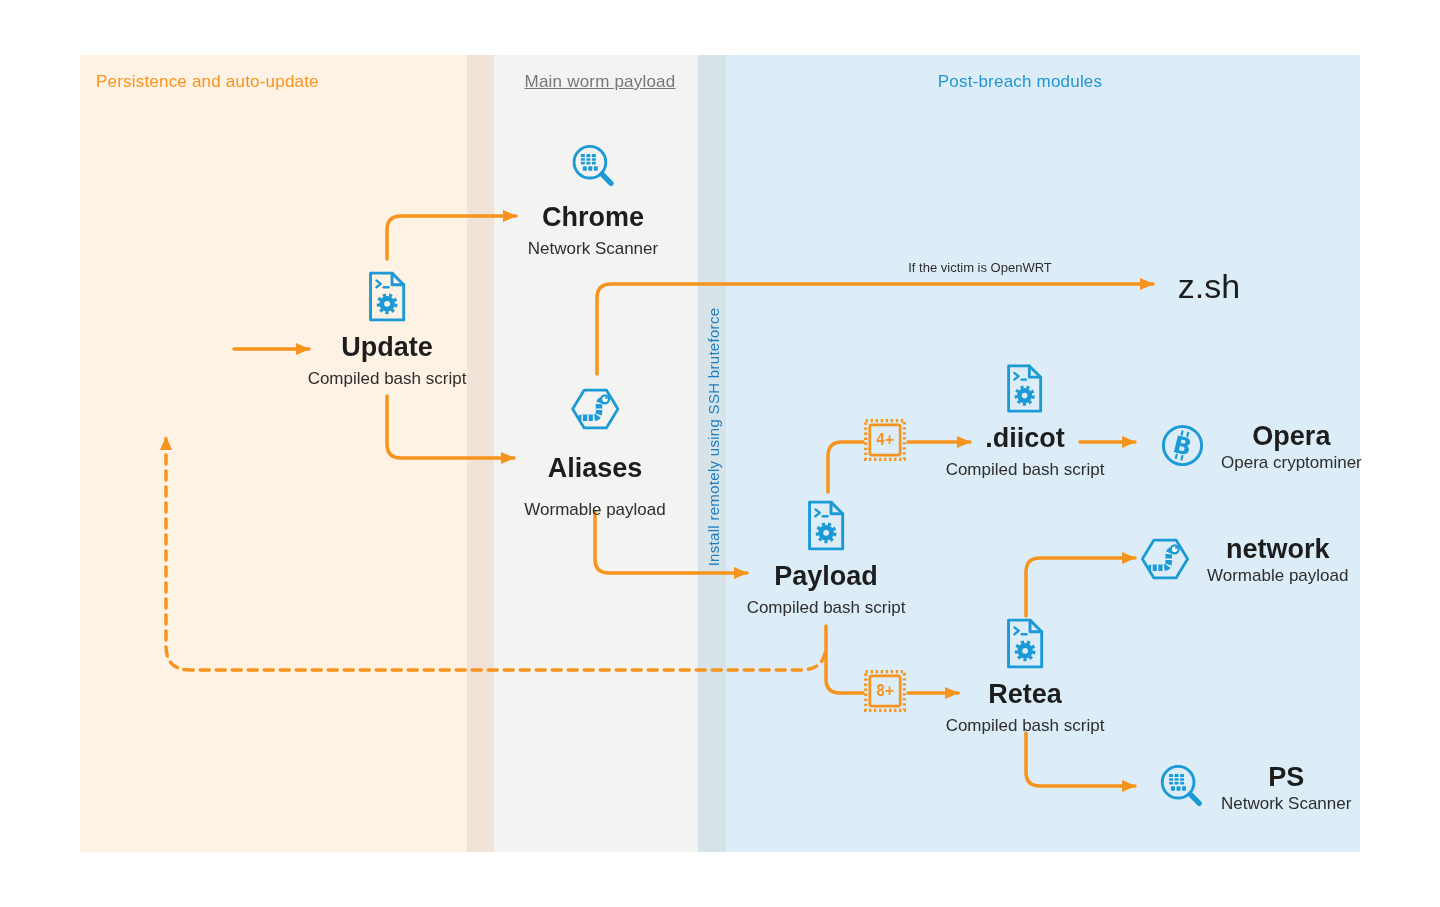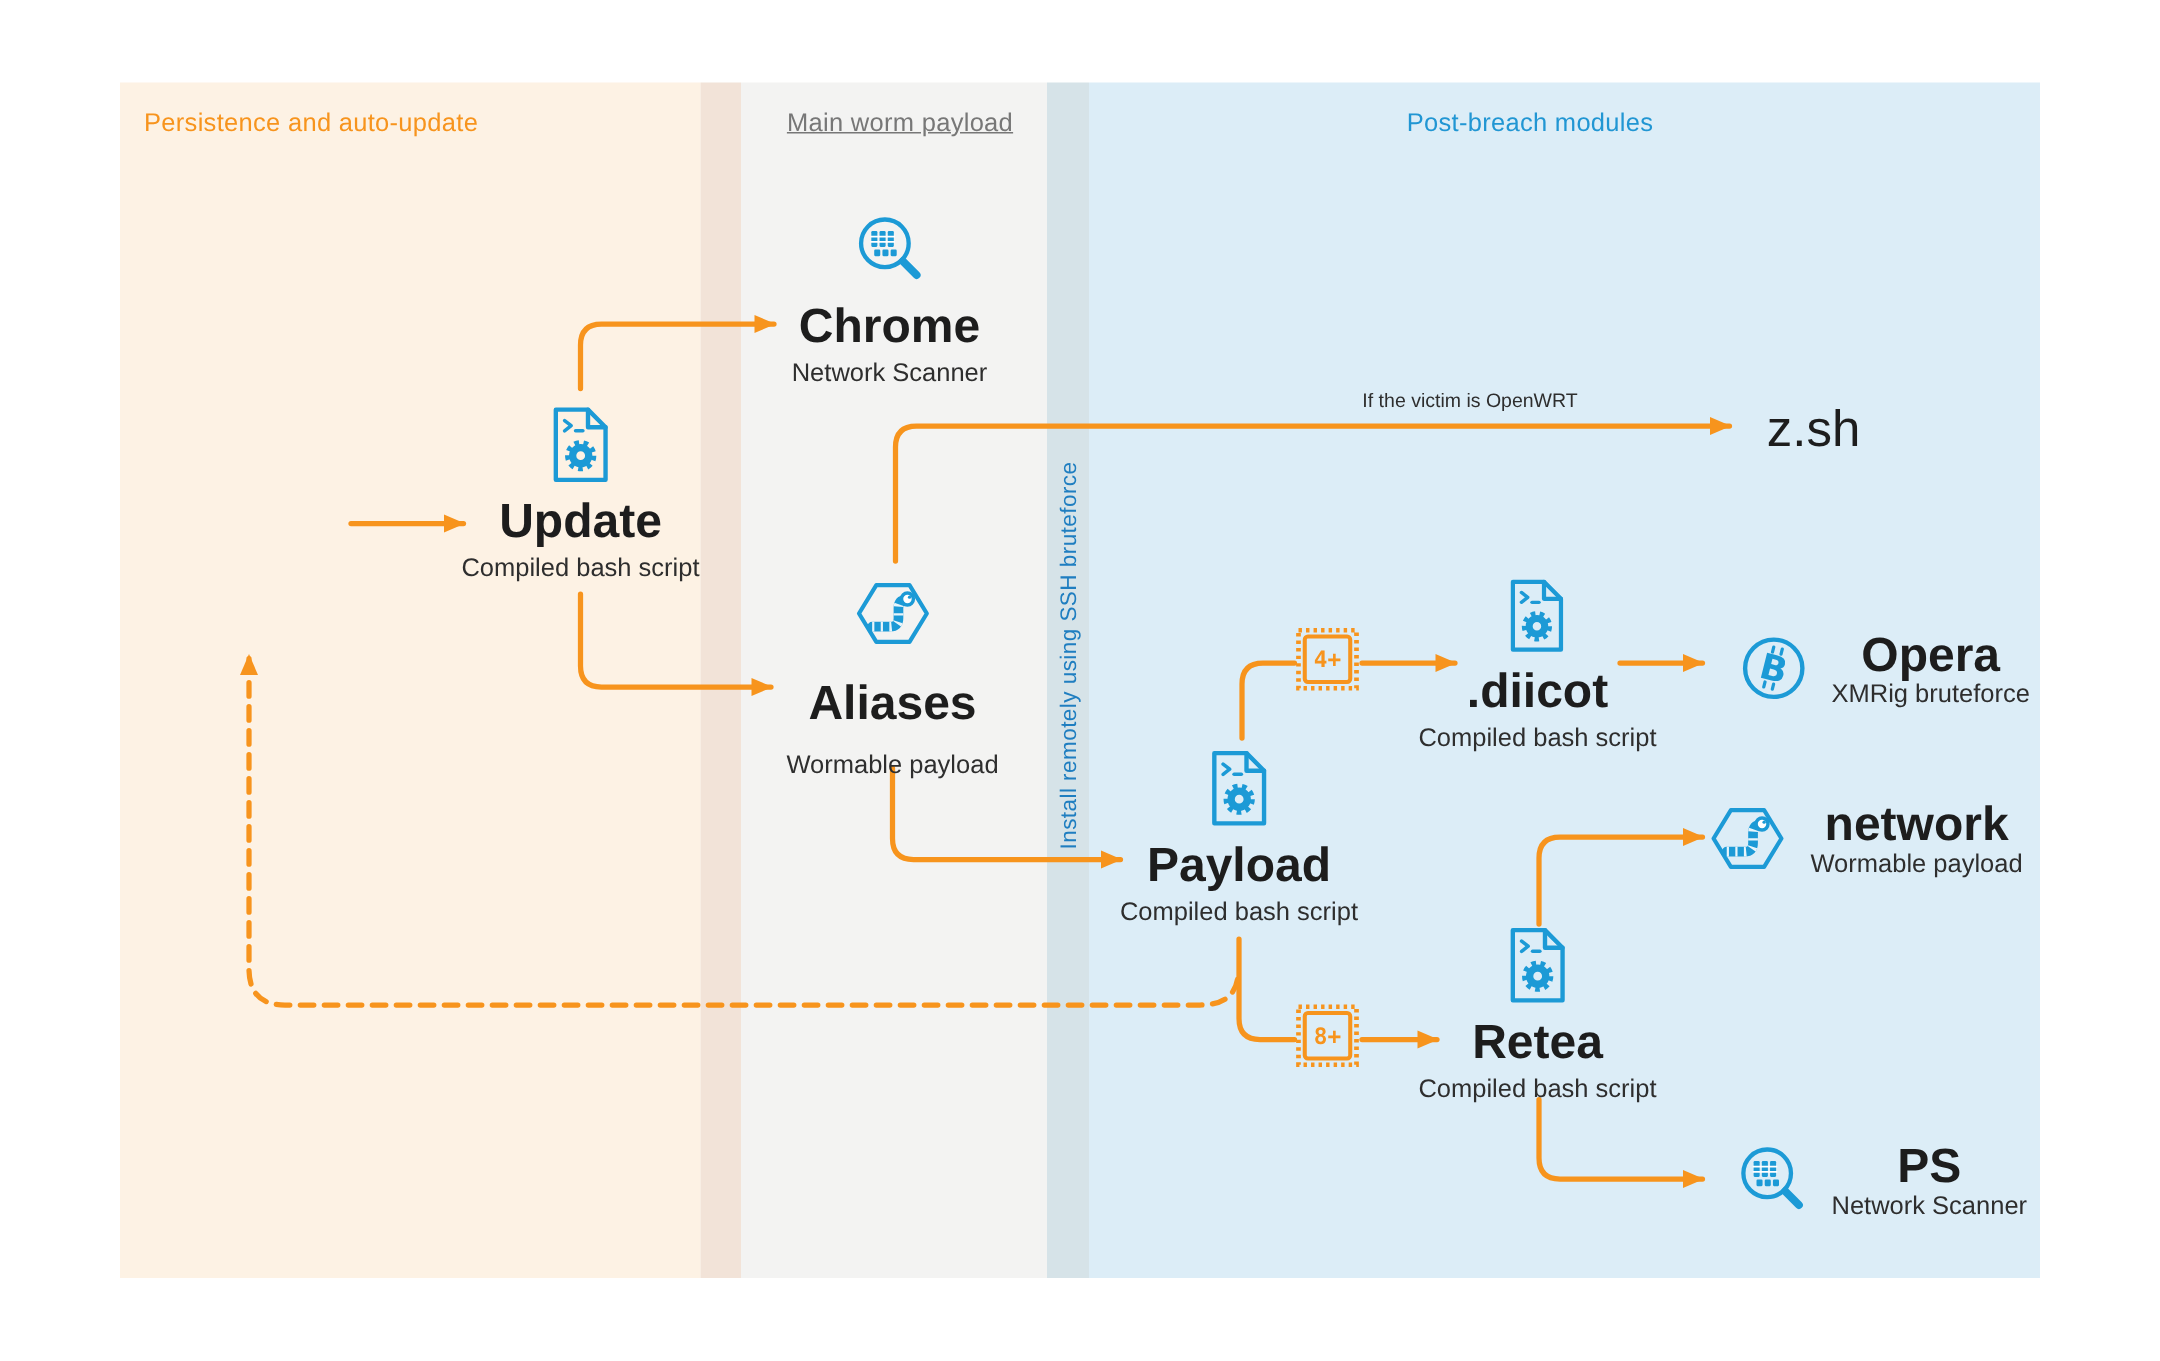--- a/index.html
+++ b/index.html
@@ -35,21 +35,21 @@
 
   .vertical-label{position:absolute;left:713px;top:437px;transform:translate(-50%,-50%) rotate(-90deg);
     white-space:nowrap;color:var(--band-text-blue);font-size:15px;font-weight:500;letter-spacing:.3px;}
 
   .edge-label{position:absolute;left:980px;top:267px;transform:translate(-50%,-50%);
     font-size:13px;color:var(--subtitle-color);white-space:nowrap;}
 
   .node{position:absolute;display:flex;}
   .node.centered{flex-direction:column;align-items:center;transform:translateX(-50%);}
   .node.row{flex-direction:row;align-items:center;gap:15px;}
-  .node-title{font-size:32px;font-weight:700;color:var(--title-color);line-height:32px;white-space:nowrap;}
+  .node-title{font-size:27px;font-weight:700;color:var(--title-color);line-height:32px;white-space:nowrap;}
   .node.centered .node-title{margin-top:9px;}
   .node-sub{font-size:17px;color:var(--subtitle-color);line-height:17px;white-space:nowrap;}
   .node.centered .node-sub{margin-top:7px;}
   .node.row .textcol{display:flex;flex-direction:column;gap:2px;}
 
   .title-only{position:absolute;font-size:34px;font-weight:400;color:var(--title-color);white-space:nowrap;}
 
   svg .st{stroke:var(--icon-blue);fill:none;stroke-width:3;stroke-linecap:round;stroke-linejoin:round;}
   svg .st25{stroke:var(--icon-blue);fill:none;stroke-width:2.4;stroke-linecap:round;stroke-linejoin:round;}
   svg .fl{fill:var(--icon-blue);}
@@ -150,21 +150,21 @@
       <path d="M25 2 V14 H37" class="st"></path>
       <path d="M9 9.5 L13.5 13 L9 16.5" class="st25"></path>
       <path d="M16.5 16.5 H21.5" class="st25"></path>
       <circle cx="20" cy="33.5" r="9" fill="none" stroke="var(--icon-blue)" stroke-width="3.4" stroke-dasharray="3.2 3.1"></circle>
       <circle cx="20" cy="33.5" r="5.5" fill="none" stroke="var(--icon-blue)" stroke-width="5"></circle>
     </svg>
     <div class="node-title">Payload</div>
     <div class="node-sub">Compiled bash script</div>
   </div>
 
-  <div class="node centered" style="left:1025px;top:386px;">
+  <div class="node centered" style="left:1025px;top:364px;">
     <svg width="38" height="49" viewBox="0 0 40 52">
       <path d="M3 2 H25 L37 14 V50 H3 Z" class="st"></path>
       <path d="M25 2 V14 H37" class="st"></path>
       <path d="M9 9.5 L13.5 13 L9 16.5" class="st25"></path>
       <path d="M16.5 16.5 H21.5" class="st25"></path>
       <circle cx="20" cy="33.5" r="9" fill="none" stroke="var(--icon-blue)" stroke-width="3.4" stroke-dasharray="3.2 3.1"></circle>
       <circle cx="20" cy="33.5" r="5.5" fill="none" stroke="var(--icon-blue)" stroke-width="5"></circle>
     </svg>
     <div class="node-title">.diicot</div>
     <div class="node-sub">Compiled bash script</div>
@@ -173,21 +173,21 @@
   <div class="node row" style="left:1159px;top:420px;">
     <svg width="47" height="47" viewBox="0 0 48 48">
       <circle cx="24" cy="24" r="19.5" class="st"></circle>
       <g transform="rotate(14 24 24)">
         <text x="24" y="32.5" text-anchor="middle" font-size="24" font-weight="bold" fill="var(--icon-blue)" font-family="DejaVu Sans, sans-serif">B</text>
         <path d="M20.5 10 v3.5 M26.5 10 v3.5 M20.5 34.5 v3.5 M26.5 34.5 v3.5" stroke="var(--icon-blue)" stroke-width="2.2" stroke-linecap="round"></path>
       </g>
     </svg>
     <div class="textcol">
       <div class="node-title">Opera</div>
-      <div class="node-sub">XMRig bruteforce</div>
+      <div class="node-sub">Opera cryptominer</div>
     </div>
   </div>
 
   <div class="node row" style="left:1138px;top:533px;">
     <svg width="54" height="48" viewBox="0 0 56 52">
       <polygon points="16,5.5 40,5.5 52.5,26 40,46.5 16,46.5 3.5,26" class="st"></polygon>
       <path d="M13 35.5 H26 Q32 35.5 32 29.5 V22 Q32 16.5 37.5 16" stroke="var(--icon-blue)" stroke-width="7" fill="none" stroke-linecap="round"></path>
       <path d="M13 35.5 H26 Q32 35.5 32 29.5 V22 Q32 16.5 37.5 16" stroke="#ffffff" stroke-width="7" fill="none" stroke-dasharray="1.6 4.6" opacity="0.9"></path>
       <circle cx="38.5" cy="15.5" r="4.3" fill="#ffffff" stroke="var(--icon-blue)" stroke-width="2.5"></circle>
       <circle cx="40" cy="14.2" r="1.2" class="fl"></circle>

